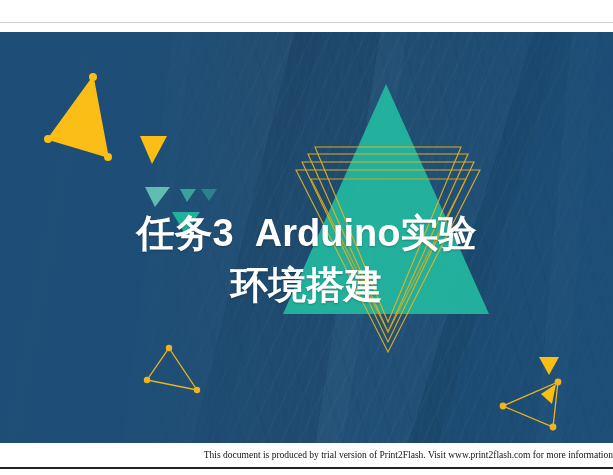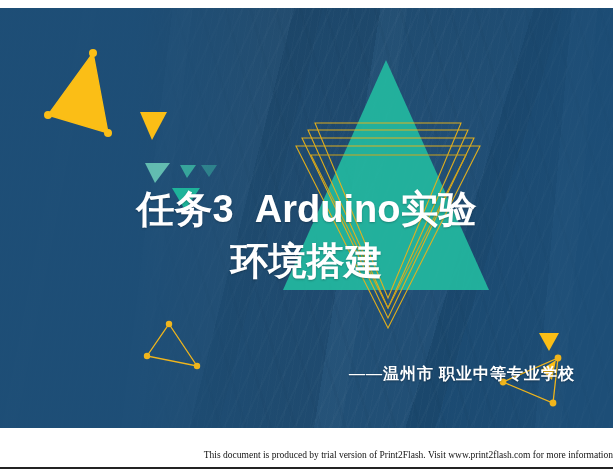--- a/index.html
+++ b/index.html
@@ -31,21 +31,21 @@
   .top-hairline {
     position: absolute;
     left: 0; top: 22px;
     width: 613px; height: 1px;
     background: #c9ccd0;
   }
 
   
   .slide {
     position: absolute;
-    left: 0; top: 8px;
+    left: 0; top: 32px;
     width: 613px; height: 420px;
     background: #1d4e77;
     overflow: hidden;
   }
 
   
   .photo {
     position: absolute;
     inset: 0;
     background:
@@ -213,21 +213,20 @@
         </g>
 
       </svg>
     </div>
 
     <div class="title-block">
       <div class="title-line">任务3  Arduino实验</div>
       <div class="title-line">环境搭建</div>
     </div>
 
-    <div class="subtitle">——温州市 职业中等专业学校</div>
 
   </div>
 
   <div class="footer-area">
     <div class="footer-text">This document is produced by trial version of Print2Flash. Visit www.print2flash.com for more information</div>
   </div>
   <div class="footer-rule"></div>
 
 </div>
 

